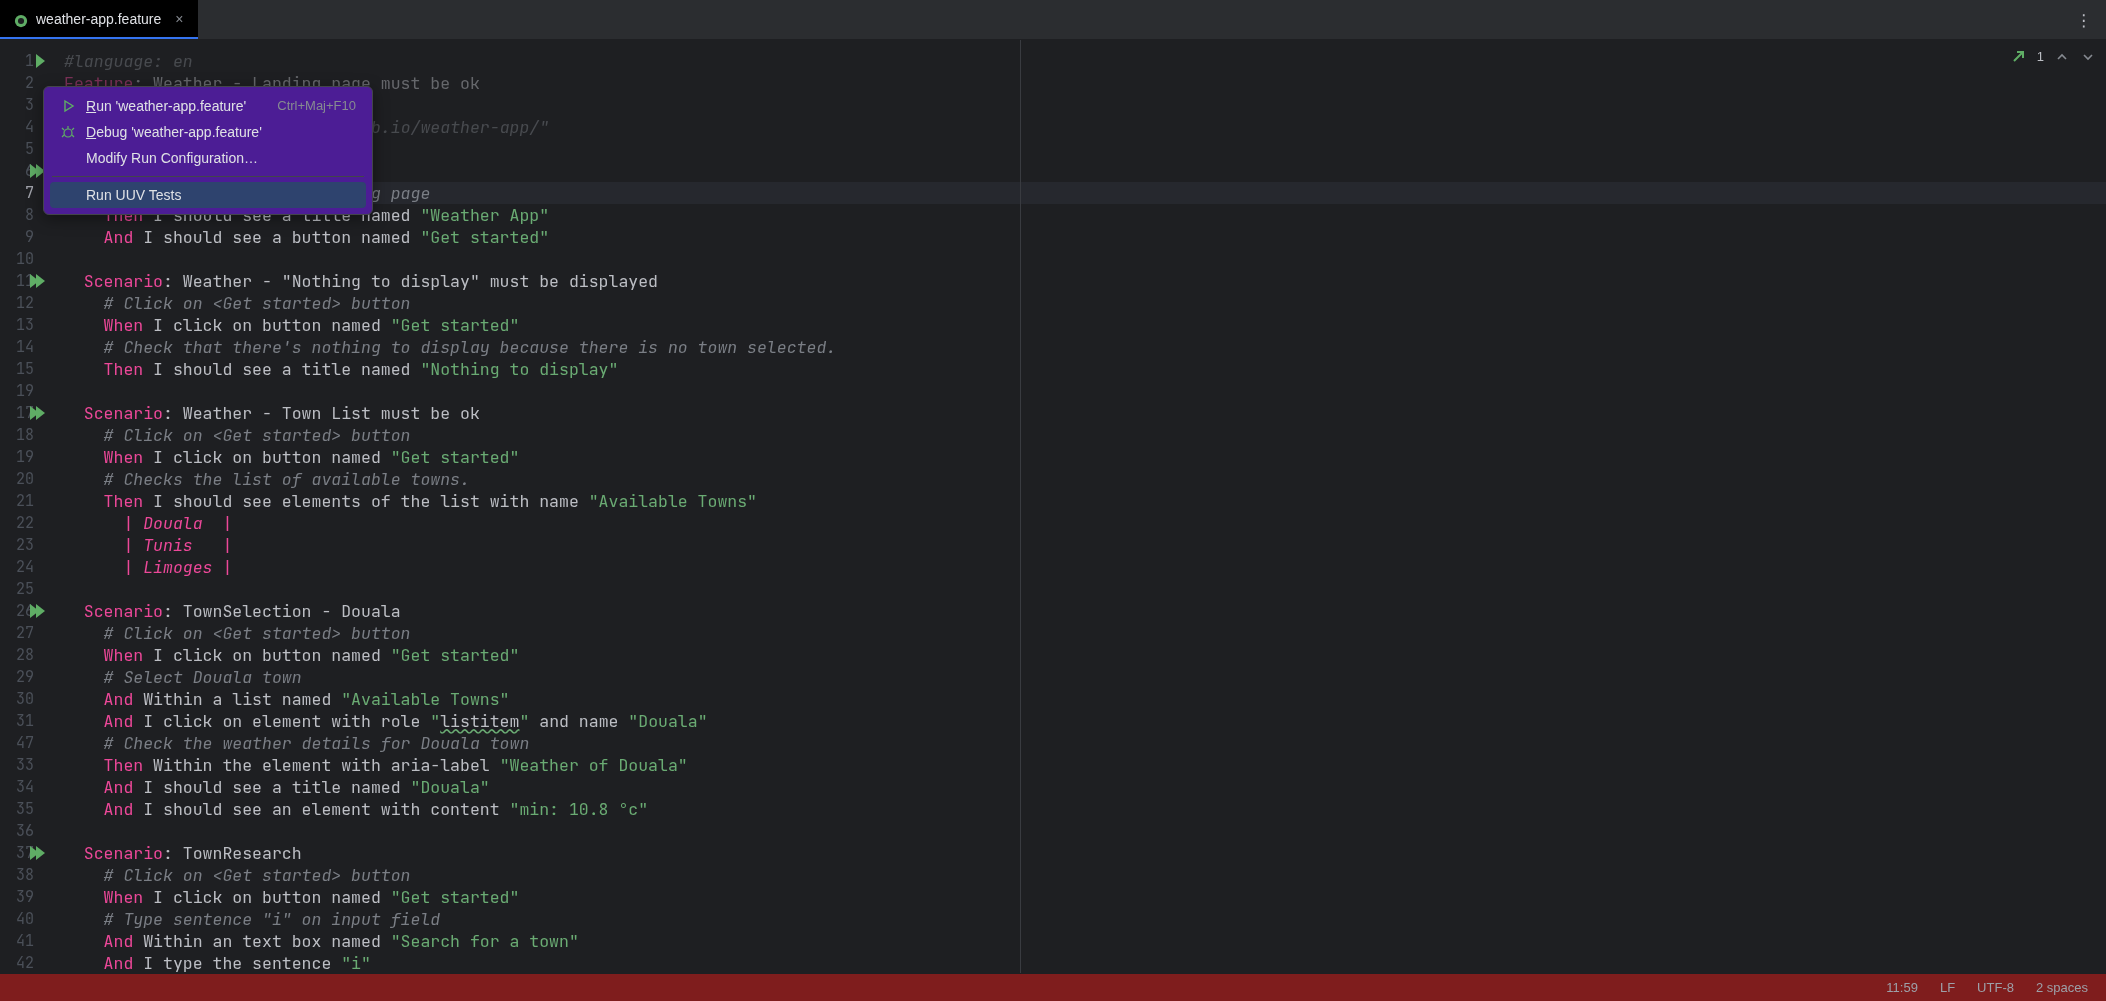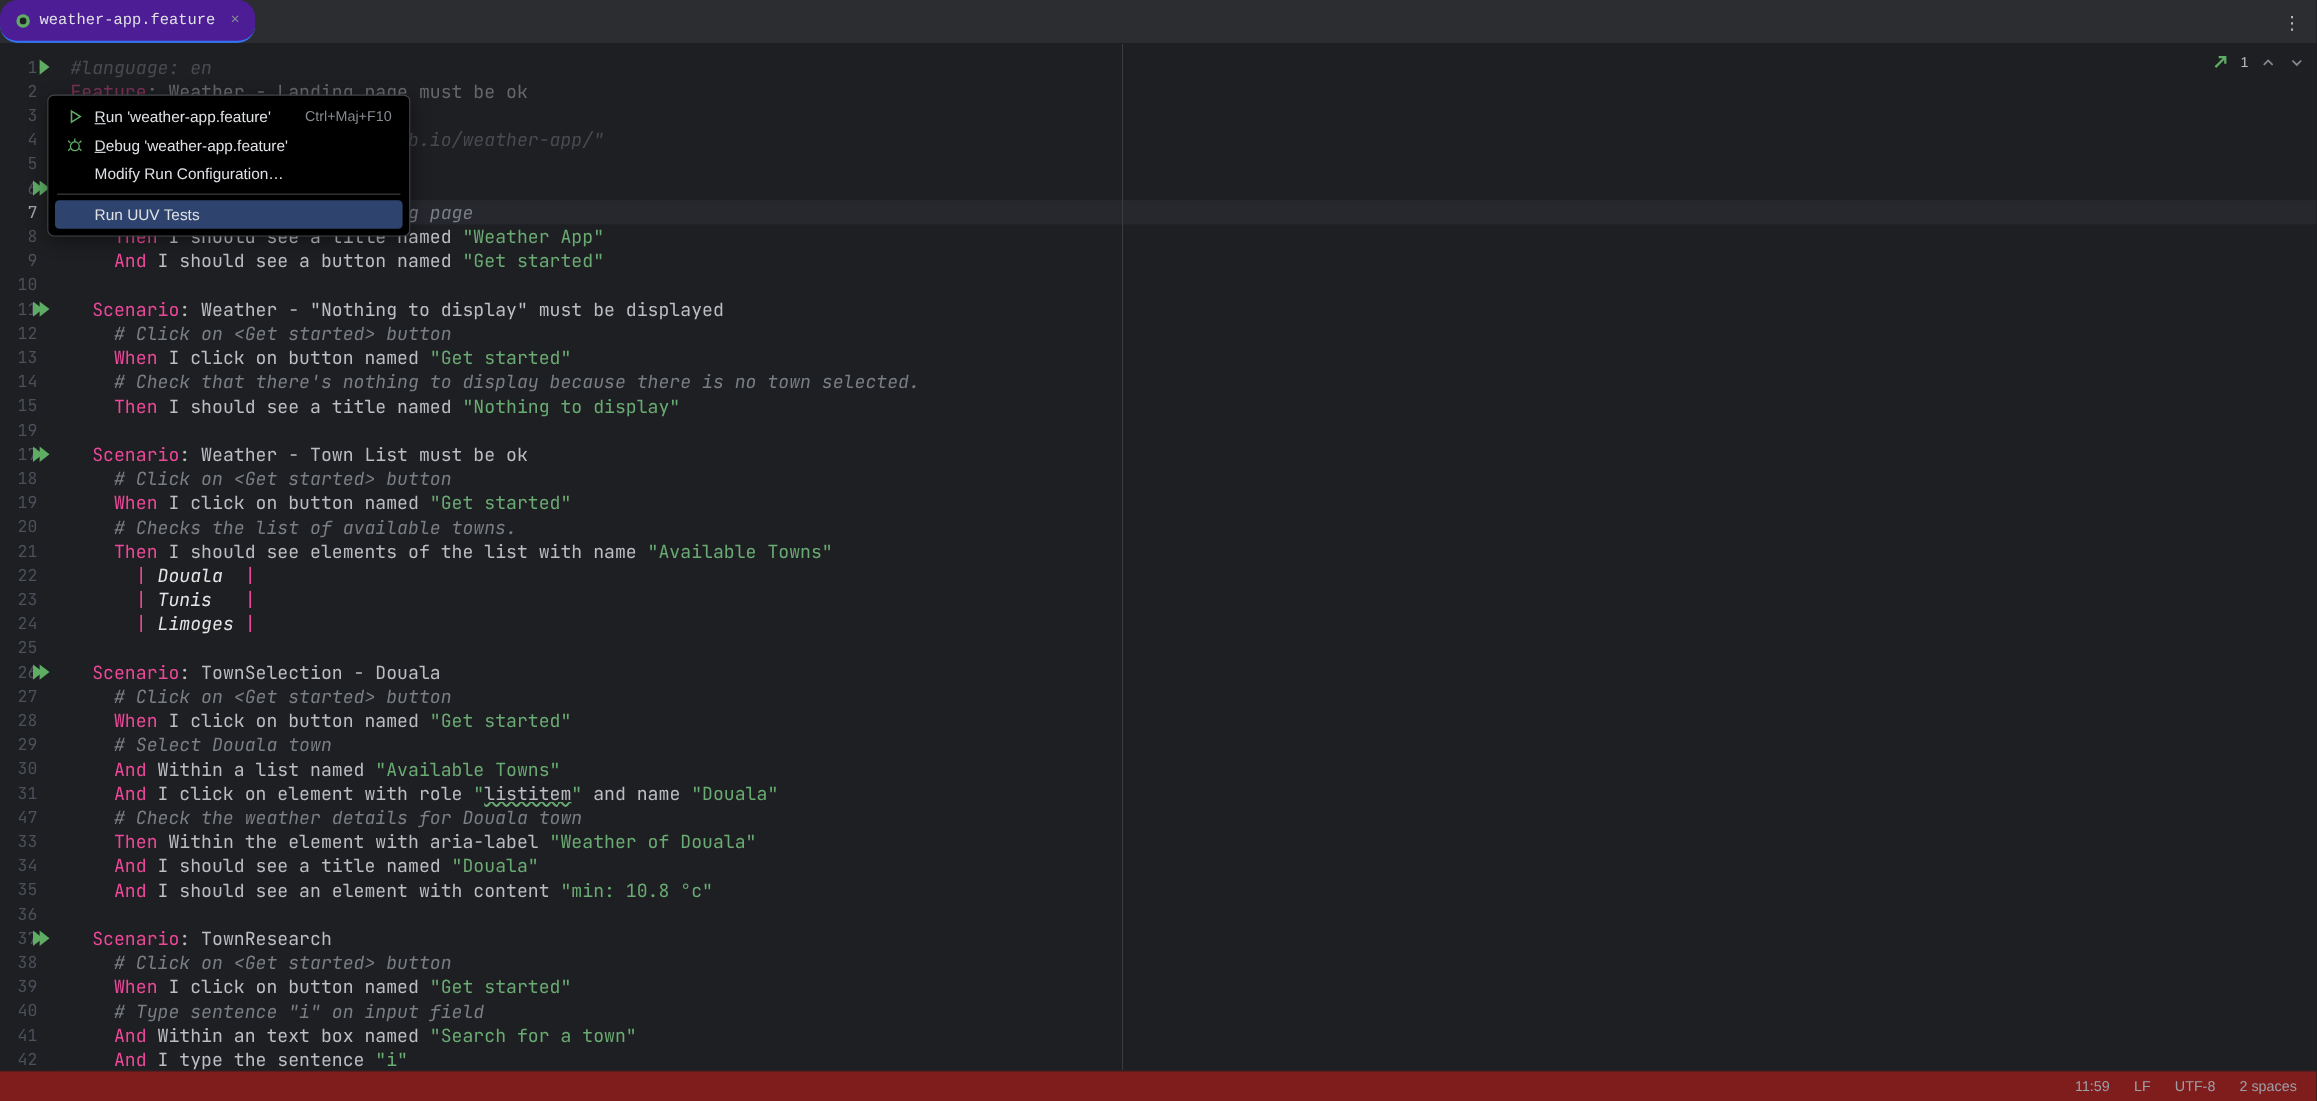--- a/index.html
+++ b/index.html
@@ -16,26 +16,25 @@
   .tab-bar {
     height: 40px;
     background: #2b2d30;
     border-bottom: 1px solid #1e1f22;
     display: flex;
     align-items: stretch;
   }
   .tab {
     display: flex; align-items: center; gap: 8px;
     padding: 0 14px;
-    background: #4c1d95;
+    background: #000000;
     border-bottom: 2px solid #3574f0;
     color: #dfe1e5;
-    font-family: Liberation Mono, monospace;
+    font-family: Liberation Sans, sans-serif;
     font-size: 14px;
-    border-radius: 16px;
   }
   .tab .icon { width: 14px; height: 14px; }
   .tab .close { color: #868a91; margin-left: 6px; }
   .tab-bar .spacer { flex: 1; }
   .tab-bar .more { display: flex; align-items: center; padding: 0 14px; color: #bcbec4; }
 
   .editor-wrap { flex: 1; display: flex; position: relative; overflow: hidden; }
   .overlay-toolbar {
     position: absolute; top: 6px; right: 10px;
     display: flex; align-items: center; gap: 10px;
@@ -87,29 +86,29 @@
     position:absolute;
     left:0; right:0;
     height:22px;
     background:#26282e;
     z-index:-1;
   }
 
   .kw { color: #ec4899; }
   .str { color: #6aab73; }
   .com { color: #7a7e85; font-style: italic; }
-  .val { color: #e5e5e5; font-style: italic; }
+  .val { color: #ec4899; font-style: italic; }
   .err { text-decoration: underline wavy #6aab73; }
 
   
   .menu {
     position: absolute;
     left: 43px; top: 46px;
     width: 330px;
-    background: #000000;
+    background: #4c1d95;
     border: 1px solid #43454a;
     border-radius: 6px;
     padding: 6px;
     font-family: -apple-system, "Segoe UI", sans-serif;
     font-size: 14px;
     color: #dfe1e5;
     box-shadow: 0 4px 16px rgba(0,0,0,.4);
     z-index: 10;
   }
   .menu .item {

